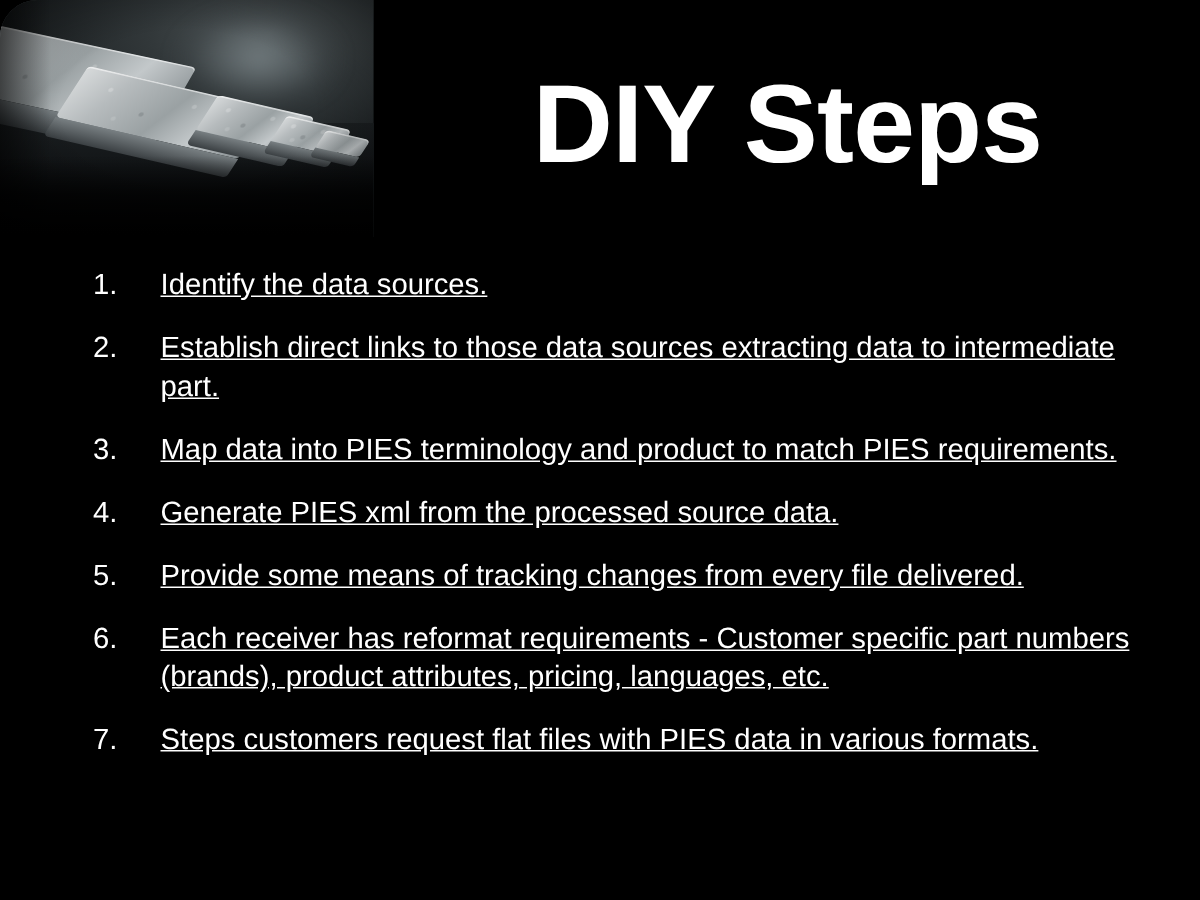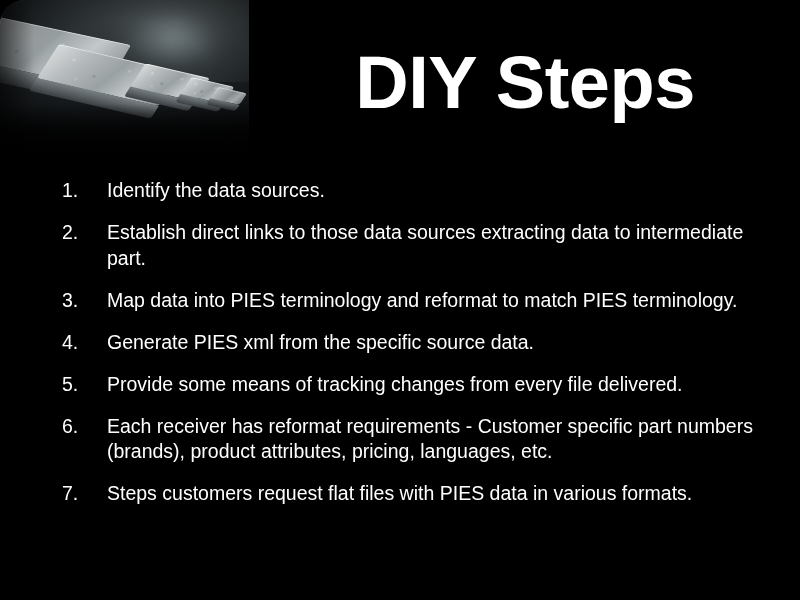--- a/index.html
+++ b/index.html
@@ -140,20 +140,21 @@
   .steps li .num {
     position: absolute;
     left: 0;
     top: 0;
     width: 30px;
     text-align: left;
     color: #ffffff;
   }
   .steps li .txt {
     display: block;
+    text-decoration: underline;
   }
 </style>
 </head>
 <body>
 
 <div class="slide">
 
   <div class="photo">
     <div class="bg"></div>
     <div class="glow"></div>
@@ -199,25 +200,25 @@
     <li>
       <span class="num">1.</span>
       <span class="txt">Identify the data sources.</span>
     </li>
     <li>
       <span class="num">2.</span>
       <span class="txt">Establish direct links to those data sources extracting data to intermediate part.</span>
     </li>
     <li>
       <span class="num">3.</span>
-      <span class="txt">Map data into PIES terminology and reformat to match PIES terminology.</span>
+      <span class="txt">Map data into PIES terminology and product to match PIES requirements.</span>
     </li>
     <li>
       <span class="num">4.</span>
-      <span class="txt">Generate PIES xml from the specific source data.</span>
+      <span class="txt">Generate PIES xml from the processed source data.</span>
     </li>
     <li>
       <span class="num">5.</span>
       <span class="txt">Provide some means of tracking changes from every file delivered.</span>
     </li>
     <li>
       <span class="num">6.</span>
       <span class="txt">Each receiver has reformat requirements - Customer specific part numbers (brands), product attributes, pricing, languages, etc.</span>
     </li>
     <li>

